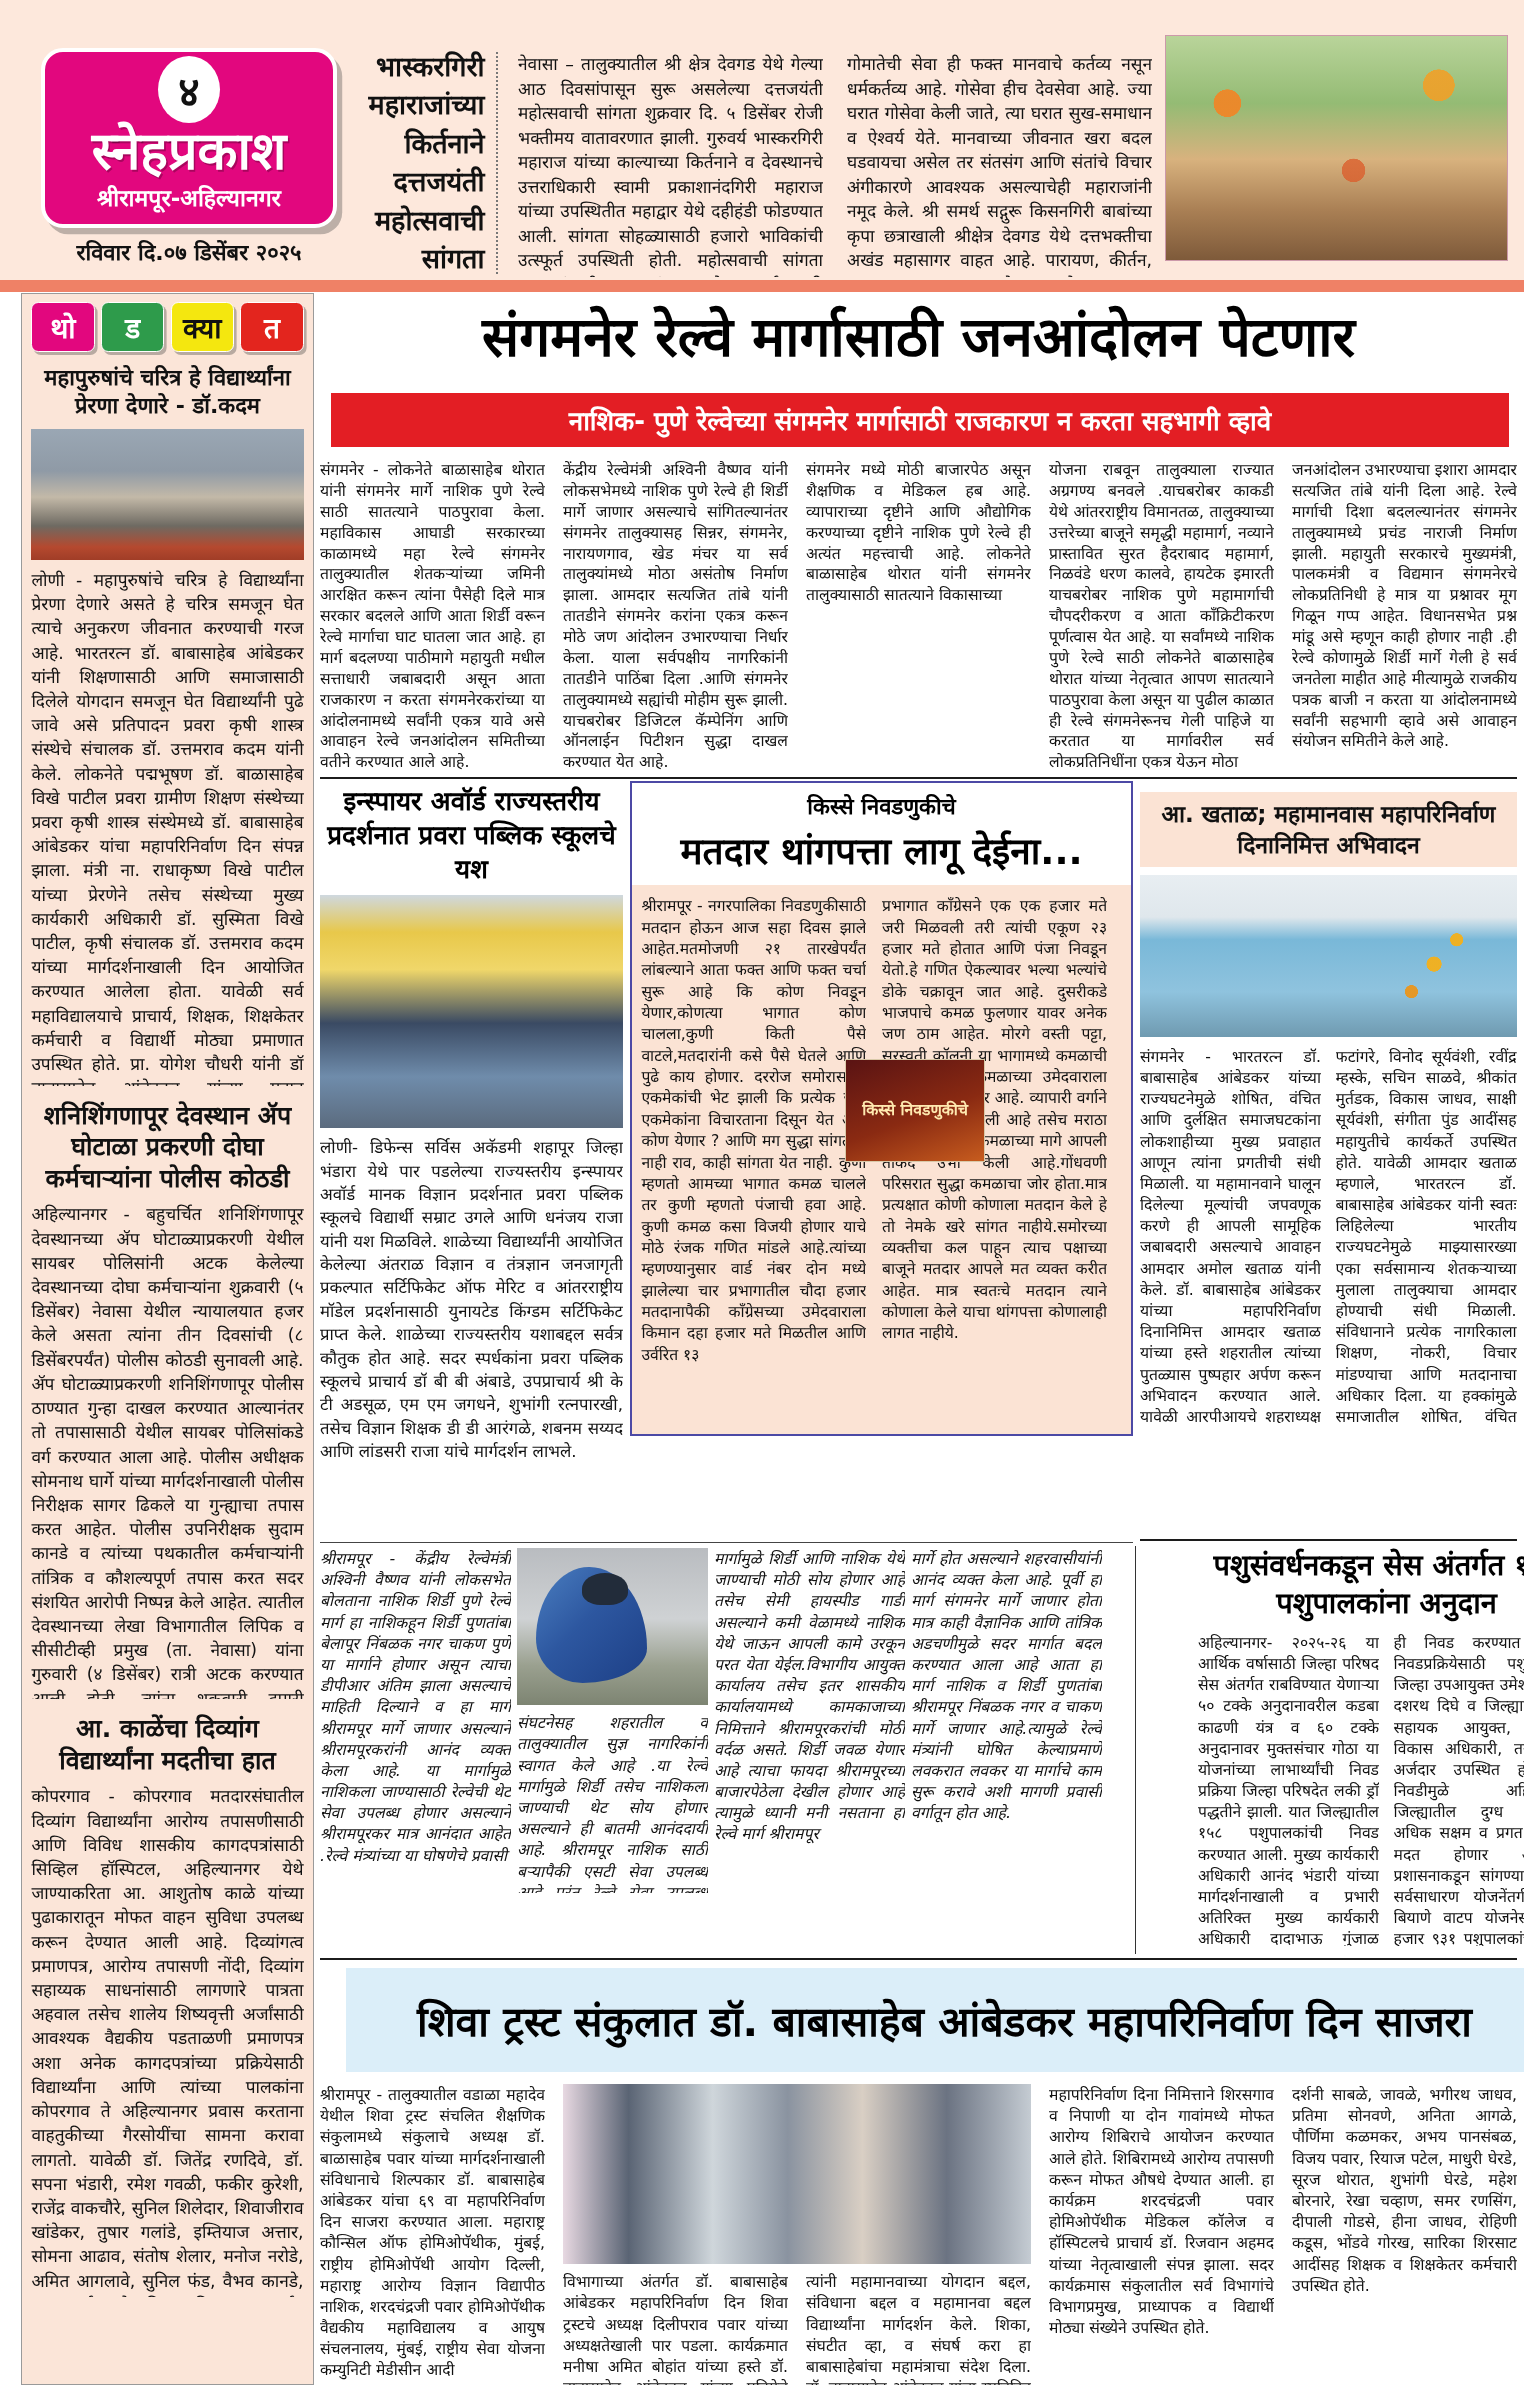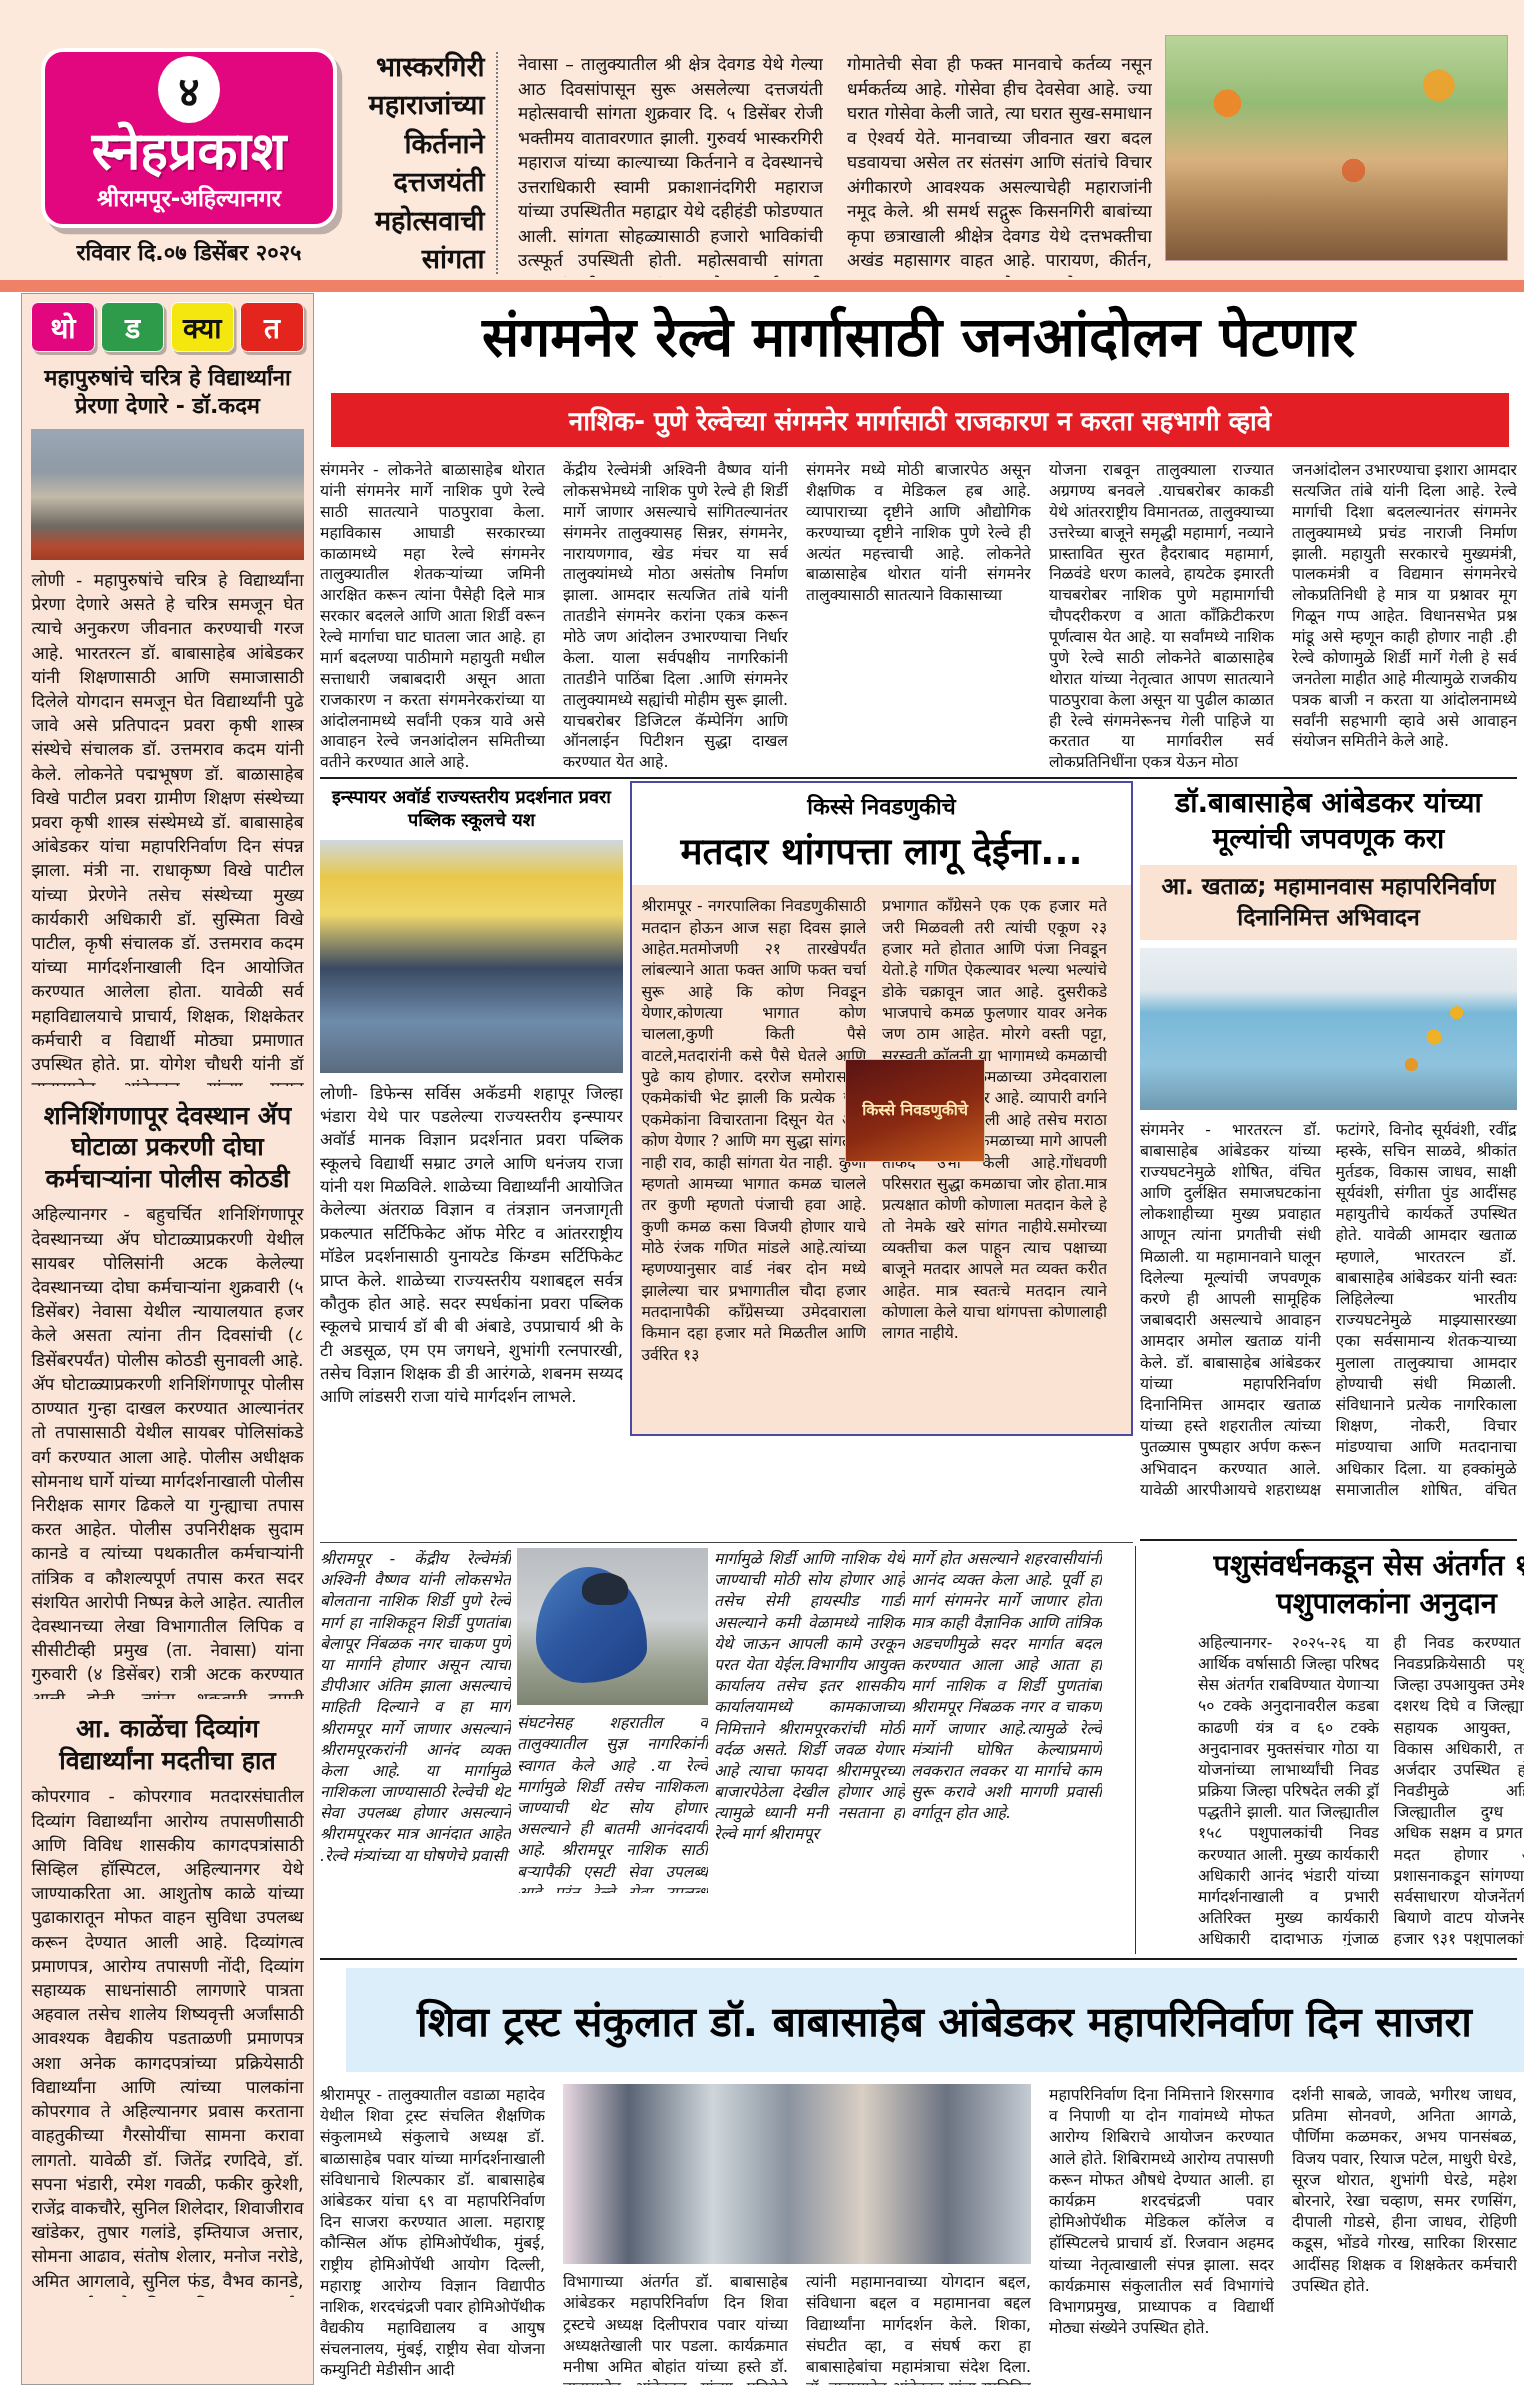--- a/index.html
+++ b/index.html
@@ -67,21 +67,21 @@
   .wm{position:absolute;left:5.2px;bottom:3.1px;color:rgba(255,255,255,.9);font-size:8.4px;letter-spacing:1px;}
 
   .rule-a{position:absolute;left:320px;top:777px;width:1197px;height:1.6px;background:#1c1c1c;}
   .rule-b{position:absolute;left:1140px;top:1539px;width:377px;height:1.6px;background:#1c1c1c;}
   .rule-c{position:absolute;left:320px;top:1958px;width:1197px;height:1.6px;background:#1c1c1c;}
   .rule-d{position:absolute;left:320px;top:1542px;width:813px;height:1px;background:#444;}
   .vline{position:absolute;left:1135px;top:1546px;width:1px;height:408px;background:#333;}
 
   
   .inspire{position:absolute;left:320px;top:785px;width:303px;height:751px;overflow:hidden;}
-  .ins-head{font-size:18px;font-weight:bold;text-align:center;line-height:1.3;color:#000;}
+  .ins-head{font-size:26px;font-weight:bold;text-align:center;line-height:1.3;color:#000;}
   .ins-photo{width:100%;height:233px;margin:8.4px 0;
     background:linear-gradient(180deg,#cfd8df 0%,#e8c84a 16%,#f0d76a 32%,#3a4a63 55%,#6f8cab 78%,#5b6b7e 100%);}
   .ins-body{font-size:16.7px;line-height:1.4;text-align:justify;color:#111;overflow:hidden;height:408px;}
 
   
   .kisse{position:absolute;left:630px;top:781px;width:503px;height:655px;border:2.1px solid #4c49a5;
     background:#ffffff;box-sizing:border-box;overflow:hidden;}
   .ks-kicker{font-size:22px;font-weight:bold;text-align:center;margin-top:7.3px;color:#000;}
   .ks-head{font-size:37px;font-weight:bold;text-align:center;margin:4.2px 0 9.4px 0;color:#000;}
   .ks-body{background:#fbe3d4;display:flex;gap:15.7px;padding:10.5px 9.4px;height:100%;box-sizing:border-box;}
@@ -222,21 +222,20 @@
     <div class="ks-body">
       <p>श्रीरामपूर - नगरपालिका निवडणुकीसाठी मतदान होऊन आज सहा दिवस झाले आहेत.मतमोजणी २१ तारखेपर्यंत लांबल्याने आता फक्त आणि फक्त चर्चा सुरू आहे कि कोण निवडून येणार,कोणत्या भागात कोण चालला,कुणी किती पैसे वाटले,मतदारांनी कसे पैसे घेतले आणि पुढे काय होणार. दररोज समोरासमोर एकमेकांची भेट झाली कि प्रत्येक जण एकमेकांना विचारताना दिसून येत आहे कोण येणार ? आणि मग सुद्धा सांगतो - नाही राव, काही सांगता येत नाही. कुणी म्हणतो आमच्या भागात कमळ चालले तर कुणी म्हणतो पंजाची हवा आहे. कुणी कमळ कसा विजयी होणार याचे मोठे रंजक गणित मांडले आहे.त्यांच्या म्हणण्यानुसार वार्ड नंबर दोन मध्ये झालेल्या चार प्रभागातील चौदा हजार मतदानापैकी काँग्रेसच्या उमेदवाराला किमान दहा हजार मते मिळतील आणि उर्वरित १३</p>
       <p>प्रभागात काँग्रेसने एक एक हजार मते जरी मिळवली तरी त्यांची एकूण २३ हजार मते होतात आणि पंजा निवडून येतो.हे गणित ऐकल्यावर भल्या भल्यांचे डोके चक्रावून जात आहे. दुसरीकडे भाजपाचे कमळ फुलणार यावर अनेक जण ठाम आहेत. मोरगे वस्ती पट्टा, सरस्वती कॉलनी या भागामध्ये कमळाची हवा होती.येथे कमळाच्या उमेदवाराला मोठा लिड मिळणार आहे. व्यापारी वर्गाने कमळाला साथ दिली आहे तसेच मराठा समाजाने देखील कमळाच्या मागे आपली ताकद उभी केली आहे.गोंधवणी परिसरात सुद्धा कमळाचा जोर होता.मात्र प्रत्यक्षात कोणी कोणाला मतदान केले हे तो नेमके खरे सांगत नाहीये.समोरच्या व्यक्तीचा कल पाहून त्याच पक्षाच्या बाजूने मतदार आपले मत व्यक्त करीत आहेत. मात्र स्वतःचे मतदान त्याने कोणाला केले याचा थांगपत्ता कोणालाही लागत नाहीये.</p>
     </div>
     <div class="ks-inset">
       <span>किस्से निवडणुकीचे</span>
     </div>
   </div>
 
   <div class="khatal">
-    <div class="kh-head">डॉ.बाबासाहेब आंबेडकर यांच्या मूल्यांची जपवणूक करा</div>
     <div class="kh-sub">आ. खताळ; महामानवास महापरिनिर्वाण दिनानिमित्त अभिवादन</div>
     <div class="photo kh-photo"></div>
     <div class="kh-cols">
       <p>संगमनेर - भारतरत्न डॉ. बाबासाहेब आंबेडकर यांच्या राज्यघटनेमुळे शोषित, वंचित आणि दुर्लक्षित समाजघटकांना लोकशाहीच्या मुख्य प्रवाहात आणून त्यांना प्रगतीची संधी मिळाली. या महामानवाने घालून दिलेल्या मूल्यांची जपवणूक करणे ही आपली सामूहिक जबाबदारी असल्याचे आवाहन आमदार अमोल खताळ यांनी केले. डॉ. बाबासाहेब आंबेडकर यांच्या महापरिनिर्वाण दिनानिमित्त आमदार खताळ यांच्या हस्ते शहरातील त्यांच्या पुतळ्यास पुष्पहार अर्पण करून अभिवादन करण्यात आले. यावेळी आरपीआयचे शहराध्यक्ष कैलास कासार, शिवसेना शहरप्रमुख दिनेश</p>
       <p>फटांगरे, विनोद सूर्यवंशी, रवींद्र म्हस्के, सचिन साळवे, श्रीकांत मुर्तडक, विकास जाधव, साक्षी सूर्यवंशी, संगीता पुंड आदींसह महायुतीचे कार्यकर्ते उपस्थित होते. यावेळी आमदार खताळ म्हणाले, भारतरत्न डॉ. बाबासाहेब आंबेडकर यांनी स्वतः लिहिलेल्या भारतीय राज्यघटनेमुळे माझ्यासारख्या एका सर्वसामान्य शेतकऱ्याच्या मुलाला तालुक्याचा आमदार होण्याची संधी मिळाली. संविधानाने प्रत्येक नागरिकाला शिक्षण, नोकरी, विचार मांडण्याचा आणि मतदानाचा अधिकार दिला. या हक्कांमुळे समाजातील शोषित, वंचित घटकांना मुख्य प्रवाहात येण्याचा मार्ग मोकळा झाला.</p>
     </div>
   </div>
 
   <div class="rule-b"></div>
   <div class="rule-d"></div>

